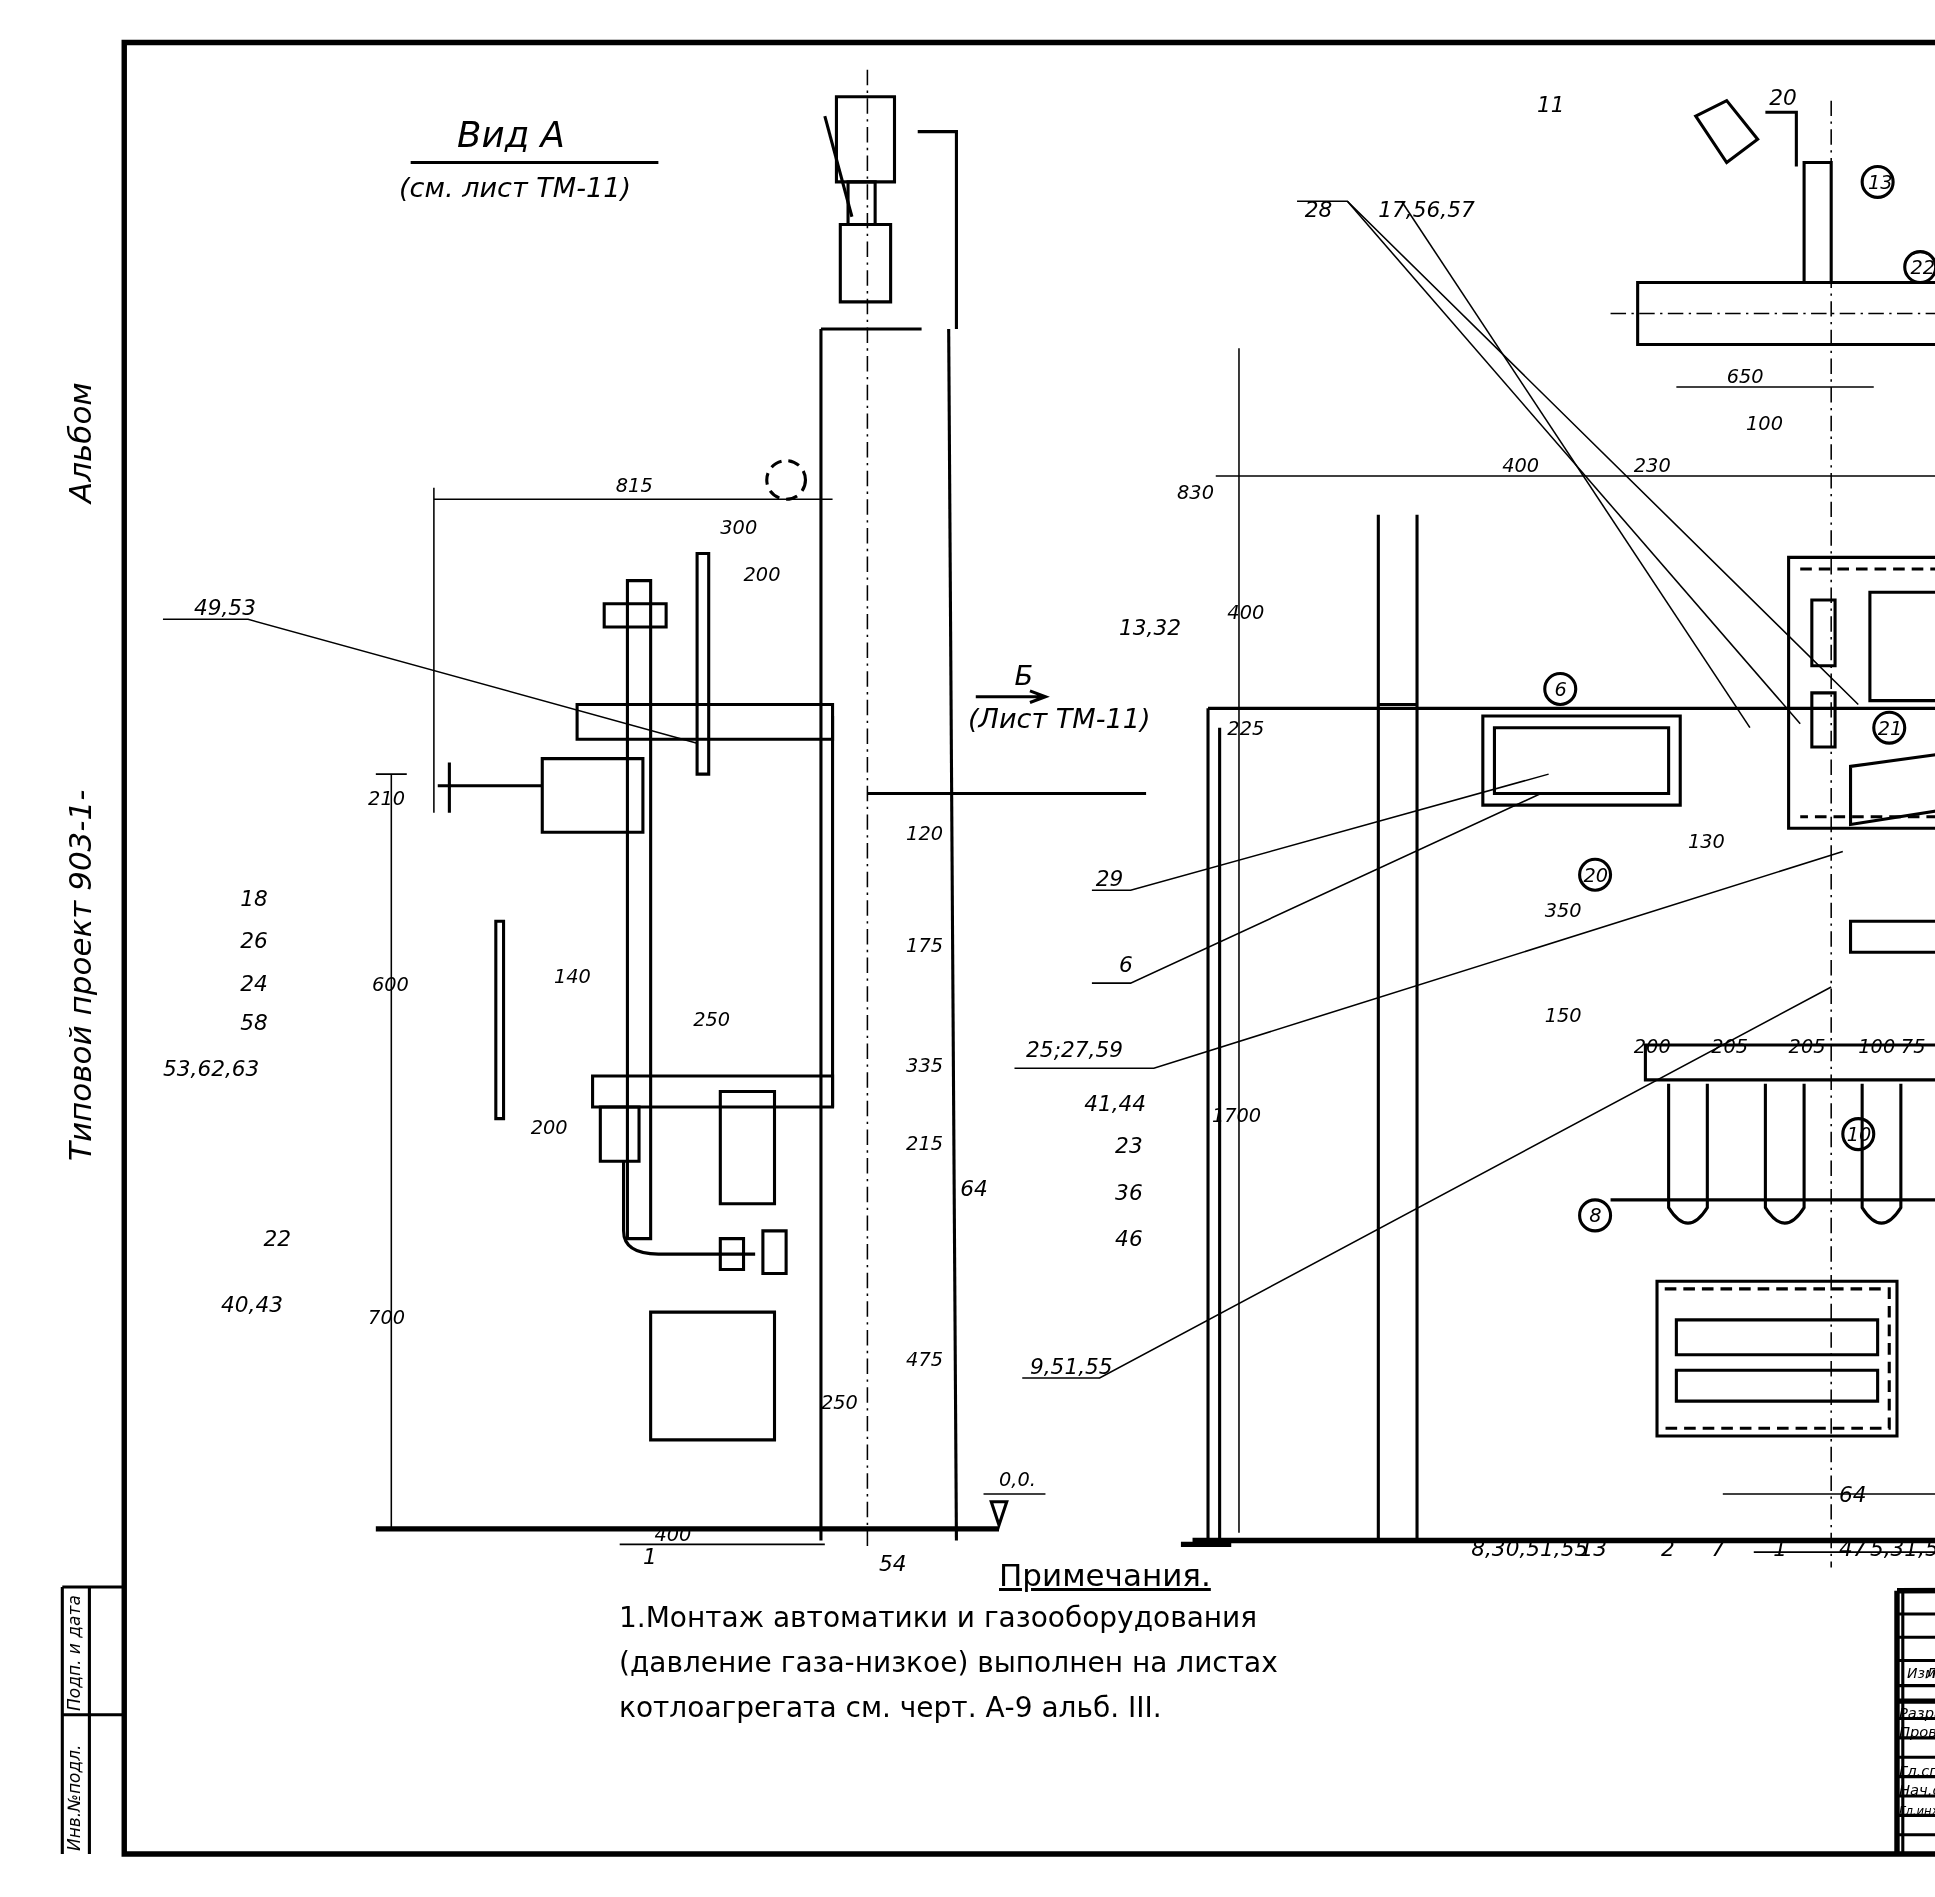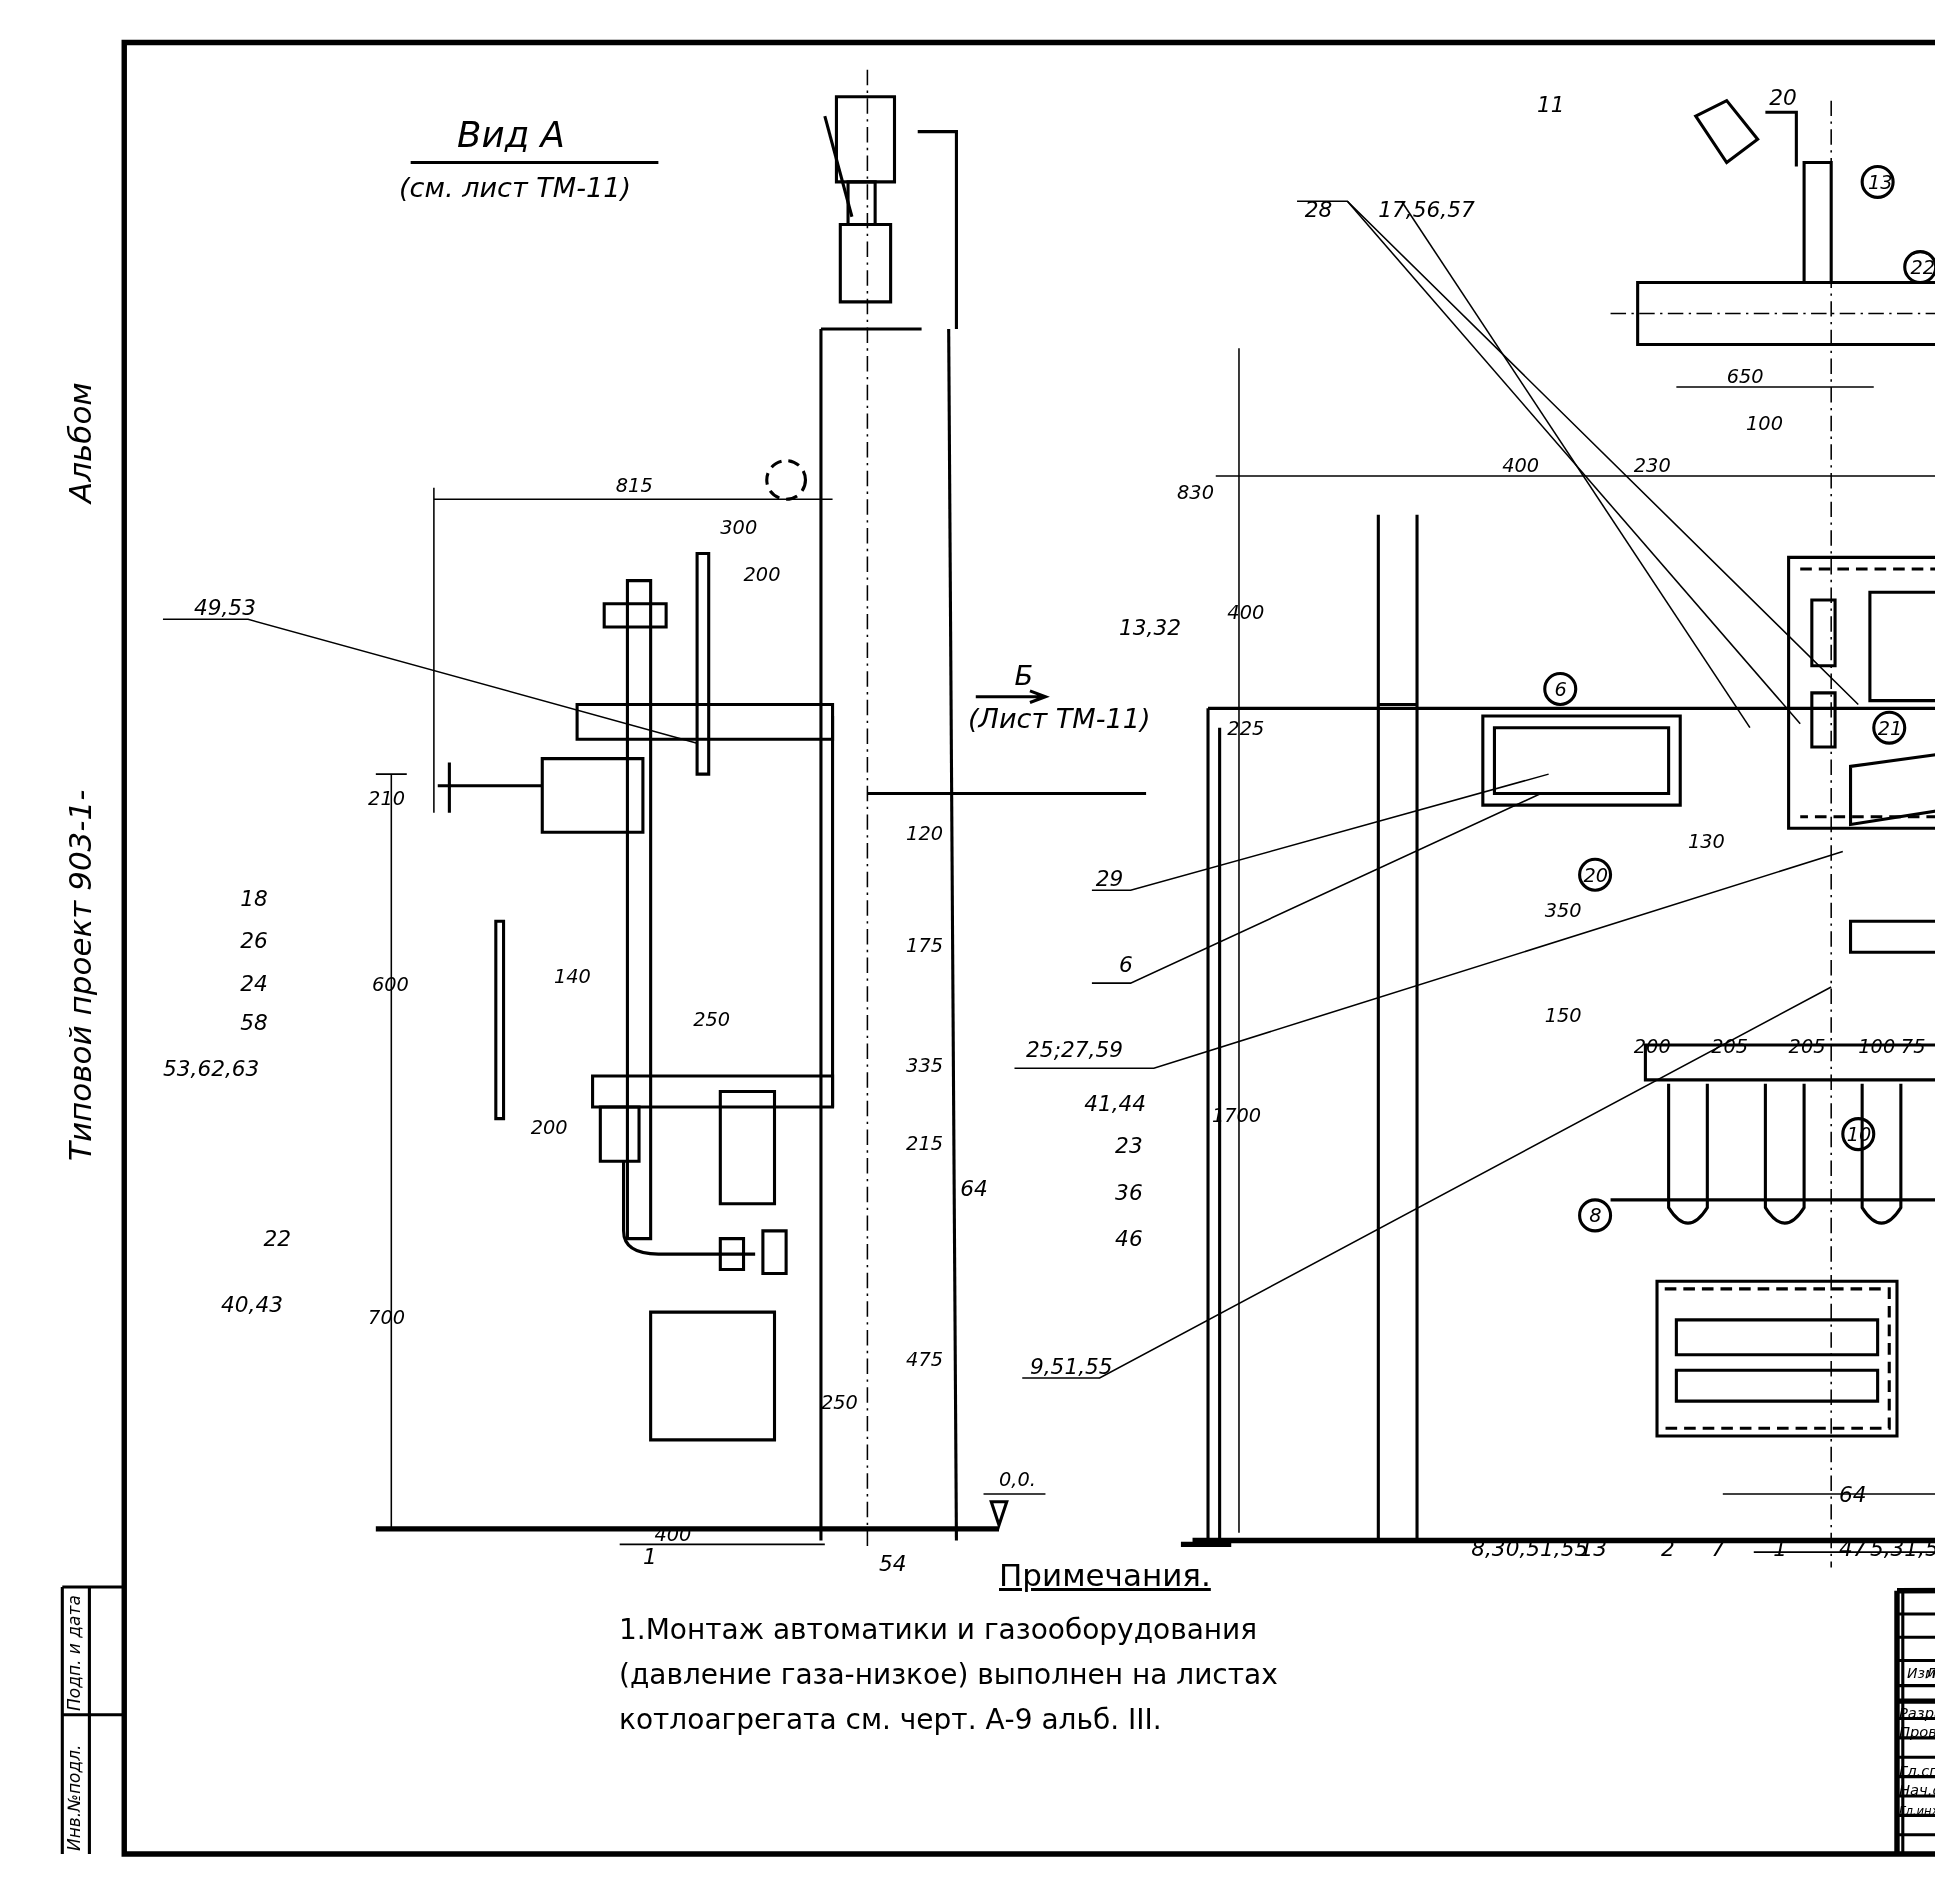--- a/index.html
+++ b/index.html
@@ -324,21 +324,21 @@
     <path class="ln th" d="M2540 3860 L2700 3860"></path>
   </g>
 </svg>
 
 <div class="tb" style="left:62px;top:503px;font-size:31px;transform:rotate(-90deg);transform-origin:left top;">Альбом</div>
 <div class="tb" style="left:62px;top:1161px;font-size:31px;transform:rotate(-90deg);transform-origin:left top;">Типовой проект 903-1-</div>
 <div class="tb" style="left:64px;top:1851px;font-size:17px;transform:rotate(-90deg);transform-origin:left top;">Инв.№подл.</div>
 <div class="tb" style="left:64px;top:1711px;font-size:17px;transform:rotate(-90deg);transform-origin:left top;">Подп. и дата</div>
 
 <div class="note" style="left:999px;top:1553px;font-size:31px;text-decoration:underline;">Примечания.</div>
-<div style="position:absolute;left:619px;top:1595px;margin-top:12px;">
+<div style="position:absolute;left:619px;top:1595px;">
   <div class="note" style="position:relative;">1.Монтаж автоматики и газооборудования</div>
   <div class="note" style="position:relative;">(давление газа-низкое) выполнен на листах</div>
   <div class="note" style="position:relative;">котлоагрегата см. черт. А-9 альб. III.</div>
 </div>
 
 <svg style="position:absolute;left:0;top:0;width:2812px;height:1897px;pointer-events:none;" viewBox="0 0 7263 4901">
   <path class="ln tk" d="M4900 4110 L7240 4100"></path>
   <path class="ln tk" d="M4900 4110 L4900 4790"></path>
   <path class="ln md" d="M4915 4110 L4915 4790 M5080 4110 L5080 4790 M5210 4110 L5210 4790 M5250 4110 L5250 4790"></path>
   <path class="ln tk" d="M5075 4110 L5075 4790"></path>

